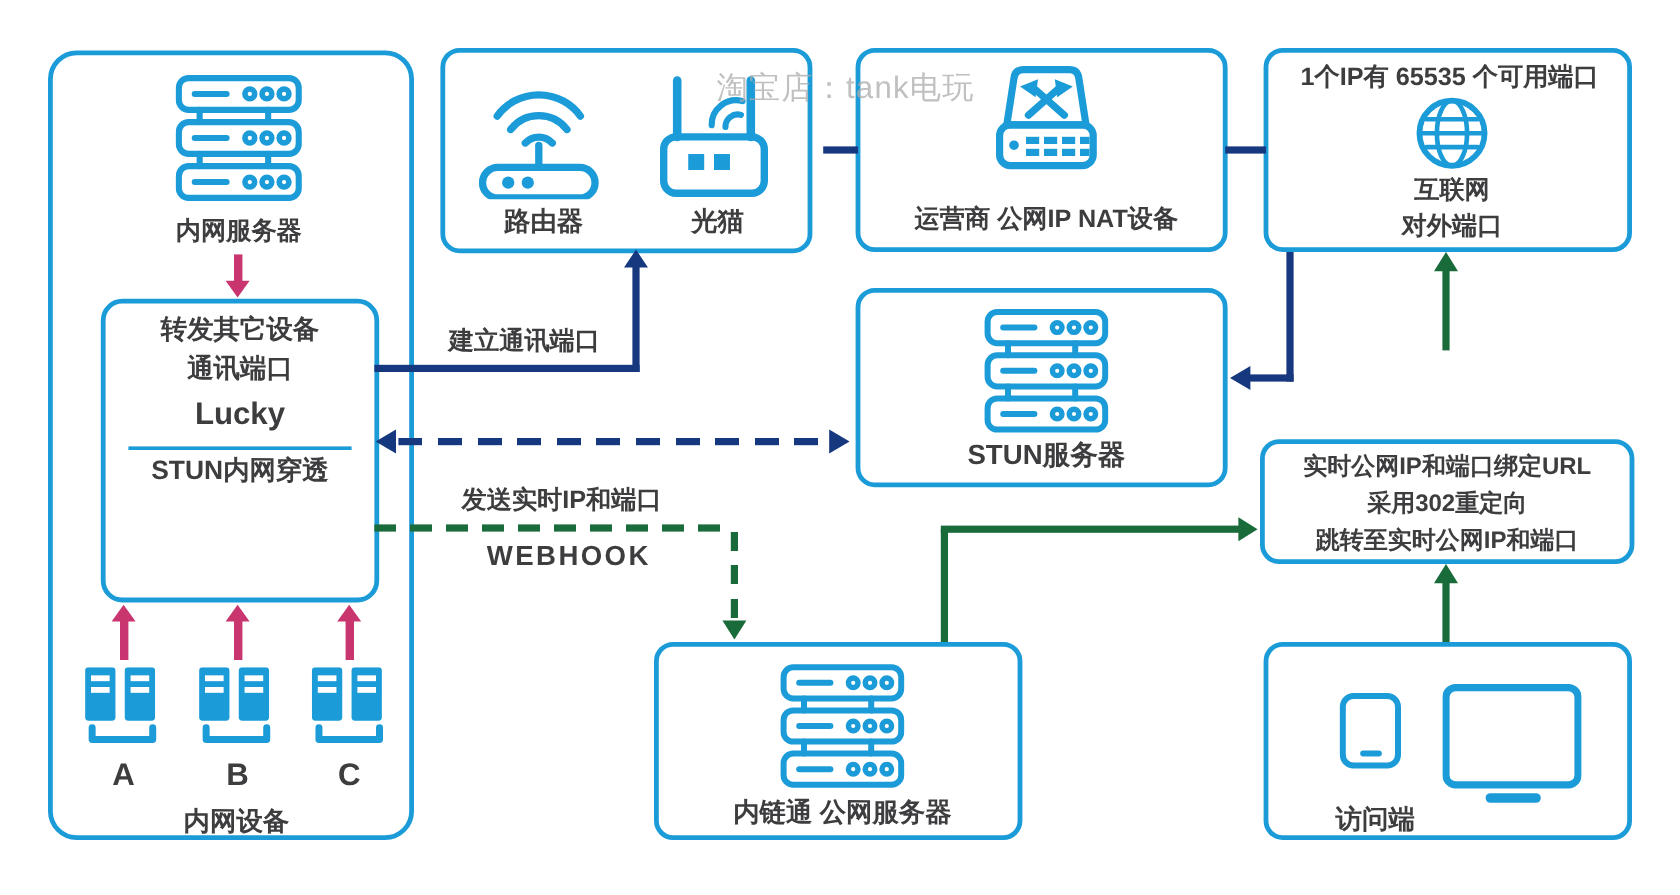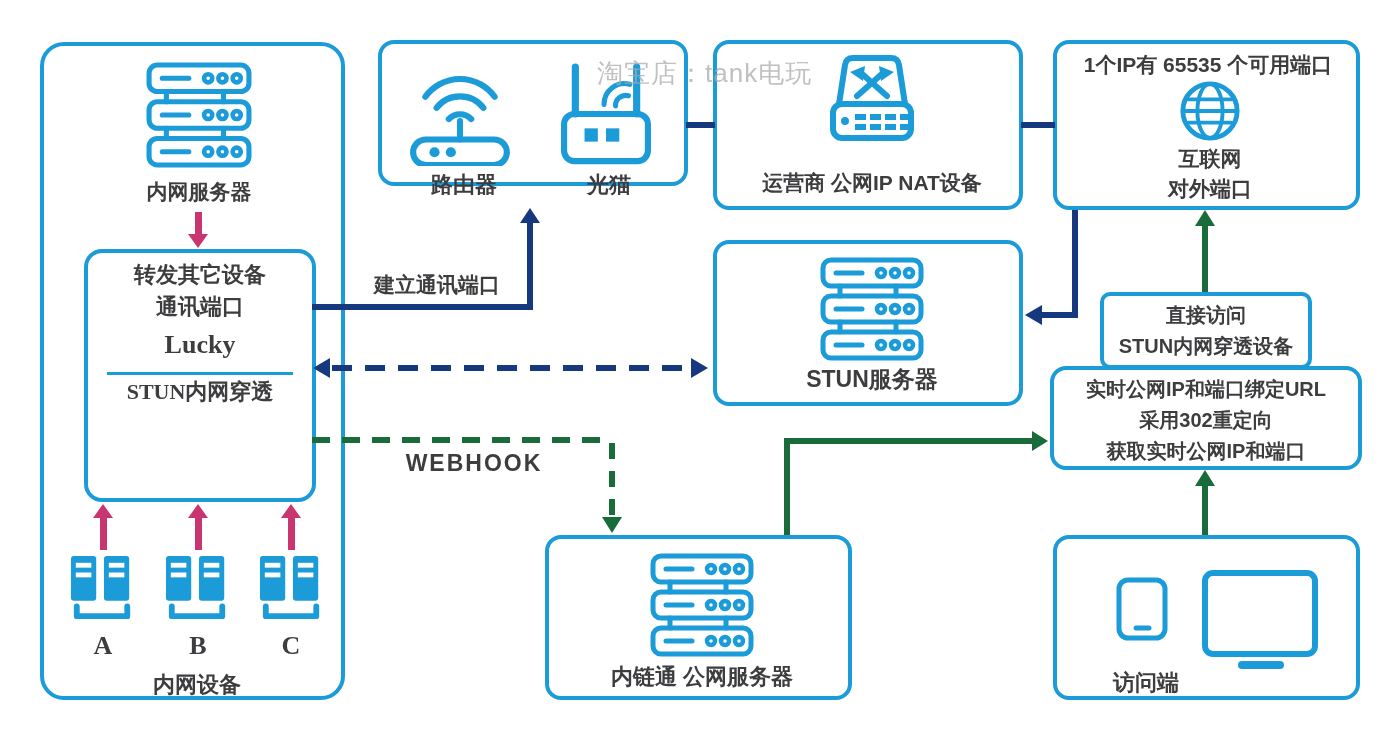--- a/index.html
+++ b/index.html
@@ -39,21 +39,21 @@
   .watermark{position:absolute;left:597px;top:56px;font-size:26px;font-weight:400;color:var(--wm);opacity:.75;letter-spacing:1px;white-space:nowrap;z-index:9;}
   svg{display:block;position:absolute;}
   .ic{stroke:var(--blue);fill:none;stroke-linecap:round;stroke-linejoin:round;}
   .icf{fill:var(--blue);stroke:none;}
 </style>
 </head>
 <body>
 
 <div id="stage">
 
-  <div class="box r24" style="left:40px;top:42px;width:305px;height:658px;font-family:Liberation Serif, serif;">
+  <div class="box r24" style="left:40px;top:42px;width:305px;height:658px;">
 
     <svg style="left:102px;top:13px" width="106" height="112" viewBox="0 0 104 104">
       <g class="ic" stroke-width="5">
         <rect x="3" y="3" width="98" height="26" rx="8"></rect>
         <rect x="3" y="39" width="98" height="26" rx="8"></rect>
         <rect x="3" y="75" width="98" height="26" rx="8"></rect>
         <line x1="20" y1="29" x2="20" y2="39"></line>
           <line x1="76" y1="29" x2="76" y2="39"></line>
         <line x1="20" y1="65" x2="20" y2="75"></line>
           <line x1="76" y1="65" x2="76" y2="75"></line>
@@ -130,21 +130,21 @@
           <rect x="39" y="17" width="16" height="5"></rect>
         </g>
       <path class="ic" stroke-width="6" stroke-linecap="butt" d="M6,52 v10 h52 v-10"></path>
     </svg>
     <div class="lbl fs26" style="left:59px;top:584px">A</div>
     <div class="lbl fs26" style="left:154px;top:584px">B</div>
     <div class="lbl fs26" style="left:247px;top:584px">C</div>
     <div class="lbl fs22" style="left:153px;top:626px">内网设备</div>
   </div>
 
-  <div class="box r16" style="left:378px;top:40px;width:310px;height:146px;">
+  <div class="box r16" style="left:367px;top:40px;width:310px;height:171px;">
     <svg style="left:27px;top:16px" width="102" height="106" viewBox="0 0 100 104">
       <g class="ic" stroke-width="6">
         <path d="M16,36 A42,42 0 0 1 84,36"></path>
         <path d="M27,47 A29,29 0 0 1 73,47"></path>
         <path d="M39,58 A15,15 0 0 1 61,58"></path>
         <line x1="50" y1="60" x2="50" y2="78"></line>
         <rect x="4" y="78" width="92" height="25" rx="12.5"></rect>
       </g>
       <g class="icf">
           <circle cx="25" cy="90.5" r="5"></circle>
@@ -237,27 +237,23 @@
           <circle cx="75" cy="88" r="4"></circle>
           <circle cx="89" cy="88" r="4"></circle>
       </g>
     </svg>
     <div class="lbl fs23" style="left:155px;top:122px">STUN服务器</div>
   </div>
 
   <div class="box r12" style="left:1050px;top:366px;width:312px;height:104px;">
     <div class="lbl fs20" style="left:152px;top:7px">实时公网IP和端口绑定URL</div>
     <div class="lbl fs20" style="left:152px;top:38px">采用302重定向</div>
-    <div class="lbl fs20" style="left:152px;top:69px">获取实时公网IP和端口</div>
-  </div>
-
-  <div class="box r10" style="left:1100px;top:292px;width:212px;height:77px;">
-    <div class="lbl fs20" style="left:102px;top:7px">直接访问</div>
-    <div class="lbl fs20" style="left:102px;top:38px">STUN内网穿透设备</div>
-  </div>
+    <div class="lbl fs20" style="left:152px;top:69px">跳转至实时公网IP和端口</div>
+  </div>
+
 
   <div class="box r16" style="left:545px;top:535px;width:307px;height:165px;">
     <svg style="left:101px;top:13px" width="104" height="106" viewBox="0 0 104 104">
       <g class="ic" stroke-width="5">
         <rect x="3" y="3" width="98" height="26" rx="8"></rect>
         <rect x="3" y="39" width="98" height="26" rx="8"></rect>
         <rect x="3" y="75" width="98" height="26" rx="8"></rect>
         <line x1="20" y1="29" x2="20" y2="39"></line>
           <line x1="76" y1="29" x2="76" y2="39"></line>
         <line x1="20" y1="65" x2="20" y2="75"></line>
@@ -305,20 +301,21 @@
   <div class="line navy" style="left:1041px;top:312px;width:37px;height:6px"></div>
   <div class="tri tri-left-navy" style="left:1025px;top:305px"></div>
 
   <div class="line dash-h-navy" style="left:332px;top:365px;width:358px;height:6px"></div>
   <div class="tri tri-left-navy" style="left:313px;top:358px"></div>
   <div class="tri tri-right-navy" style="left:691px;top:358px"></div>
 
   <div class="line dash-h-green" style="left:312px;top:437px;width:297px;height:6px"></div>
   <div class="line dash-v-green" style="left:609px;top:443px;width:6px;height:74px"></div>
   <div class="tri tri-down-green" style="left:602px;top:517px"></div>
+  <div class="lbl fs21" style="left:468px;top:404px;z-index:5">发送实时IP和端口</div>
   <div class="lbl fs23" style="left:474px;top:450px;letter-spacing:2px;z-index:5">WEBHOOK</div>
 
   <div class="line green" style="left:784px;top:441px;width:6px;height:94px"></div>
   <div class="line green" style="left:784px;top:438px;width:249px;height:6px"></div>
   <div class="tri tri-right-green" style="left:1032px;top:431px"></div>
 
   <div class="line green" style="left:1202px;top:485px;width:6px;height:50px"></div>
   <div class="tri tri-up-green" style="left:1195px;top:470px"></div>
 
   <div class="line green" style="left:1202px;top:225px;width:6px;height:67px"></div>

